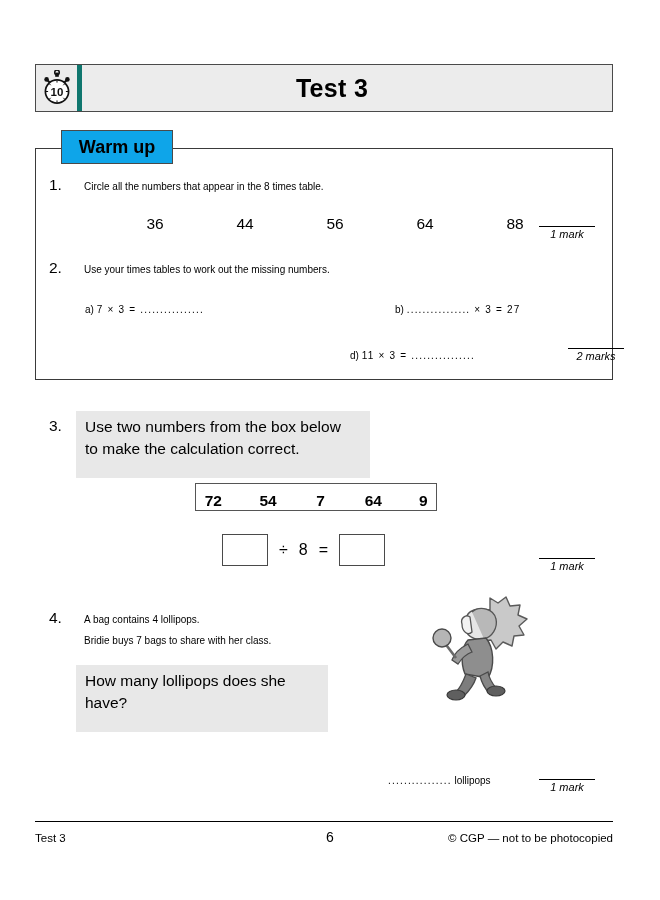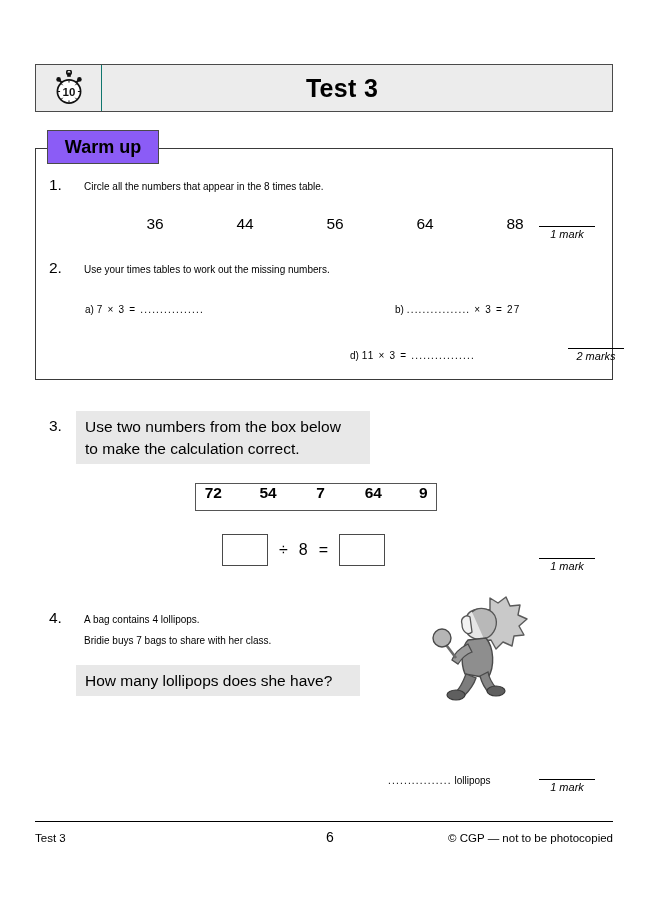--- a/index.html
+++ b/index.html
@@ -31,22 +31,22 @@
     top: 64px;
     width: 578px;
     height: 48px;
     border: 1px solid #4a4a4a;
     background: #ececec;
     box-sizing: border-box;
     display: flex;
     align-items: stretch;
   }
   .timer-cell {
-    width: 66px;
-    border-right: 1px solid #0f766e;
+    width: 46px;
+    border-right: 5px solid #0f766e;
     display: flex;
     align-items: center;
     justify-content: center;
     box-sizing: border-box;
   }
   .timer-cell svg { display: block; }
   .header-title {
     flex: 1;
     display: flex;
     align-items: center;
@@ -64,25 +64,25 @@
     left: 35px;
     top: 148px;
     width: 578px;
     height: 232px;
     border: 1px solid #3a3a3a;
     box-sizing: border-box;
     background: #ffffff;
   }
   .warmup-tab {
     position: absolute;
-    left: 47px;
+    left: 61px;
     top: 130px;
     width: 112px;
     height: 34px;
-    background: #8b5cf6;
+    background: #0ea5e9;
     border: 1px solid #4a4a4a;
     box-sizing: border-box;
     display: flex;
     align-items: center;
     justify-content: center;
     font-size: 18px;
     font-weight: bold;
     z-index: 4;
   }
 
@@ -127,35 +127,35 @@
   }
 
   .dots { letter-spacing: 1.2px; }
 
   
   .hl {
     position: absolute;
     background: #e8e8e8;
     font-size: 15.5px;
     line-height: 22px;
-    padding: 5px 9px 4px 9px;
+    padding: 5px 9px 18px 9px;
     box-sizing: border-box;
   }
 
   
   .numbox {
     position: absolute;
     left: 195px;
     top: 483px;
     width: 242px;
     height: 28px;
     border: 1px solid #555;
     box-sizing: border-box;
     display: flex;
-    align-items: flex-start;
+    align-items: flex-end;
     font-size: 15.5px;
     font-weight: bold;
     gap: 20px;
   }
   .numbox span {
     display: inline-block;
     text-align: center;
   }
 
   
@@ -314,21 +314,21 @@
 
   <div class="mark" style="left:539px; top:558px;">
     <div class="rule"></div>
     <div class="lbl">1 mark</div>
   </div>
 
   <div class="q-num" style="left:49px; top:609px;">4.</div>
   <div class="q-text" style="left:84px; top:609px;">A bag contains 4 lollipops.</div>
   <div class="q-text" style="left:84px; top:630px;">Bridie buys 7 bags to share with her class.</div>
 
-  <div class="hl" style="left:76px; top:665px; width:284px;">How many lollipops does she have?</div>
+  <div class="hl" style="left:76px; top:665px; width:252px;">How many lollipops does she have?</div>
 
   <div class="illus">
     <svg width="104" height="112" viewBox="0 0 104 112">
 
       <path d="M58 6 L66 11 L74 5 L78 14 L88 13 L86 23 L95 27 L87 34 L92 43 L82 44 L80 54
                L71 50 L64 57 L59 48 L49 49 L51 39 L43 33 L52 27 L48 17 L58 18 Z" fill="#c9c9c9" stroke="#5a5a5a" stroke-width="1.4" stroke-linejoin="round"></path>
 
       <path d="M34 28 C34 18, 48 14, 56 20 C62 25, 62 38, 56 44 C48 51, 34 46, 34 36 Z" fill="#e6e6e6" stroke="#555" stroke-width="1.4"></path>
       <path d="M40 20 C48 13, 62 17, 64 27 C66 36, 60 45, 52 47" fill="#b8b8b8" stroke="#555" stroke-width="1.3"></path>
 

